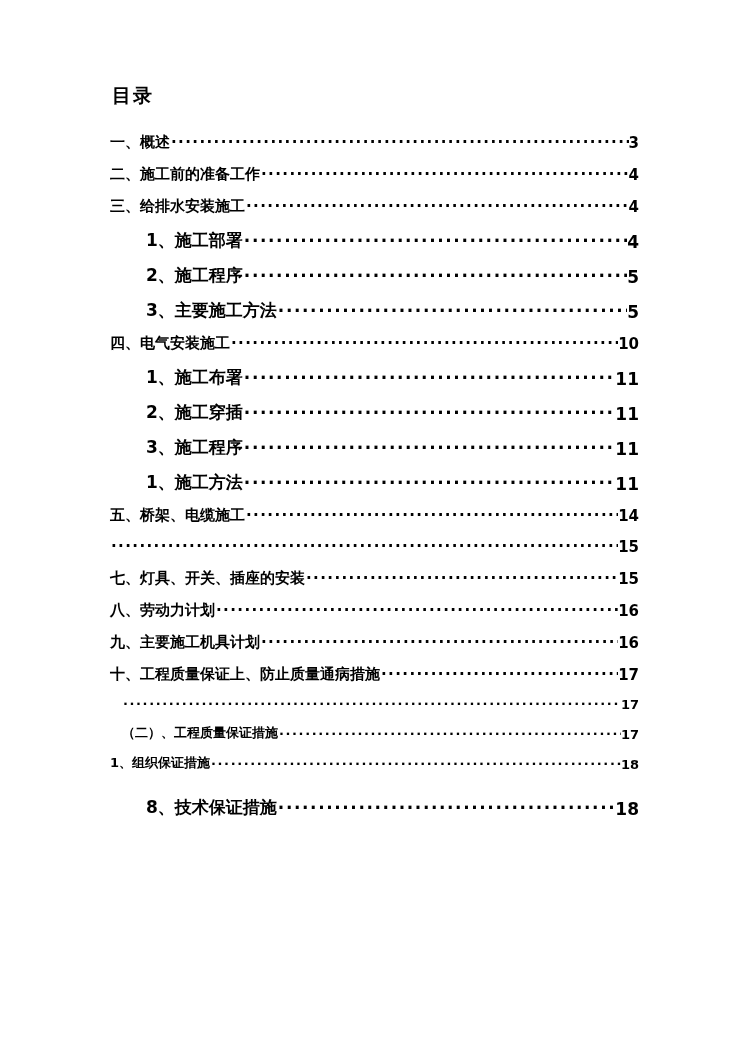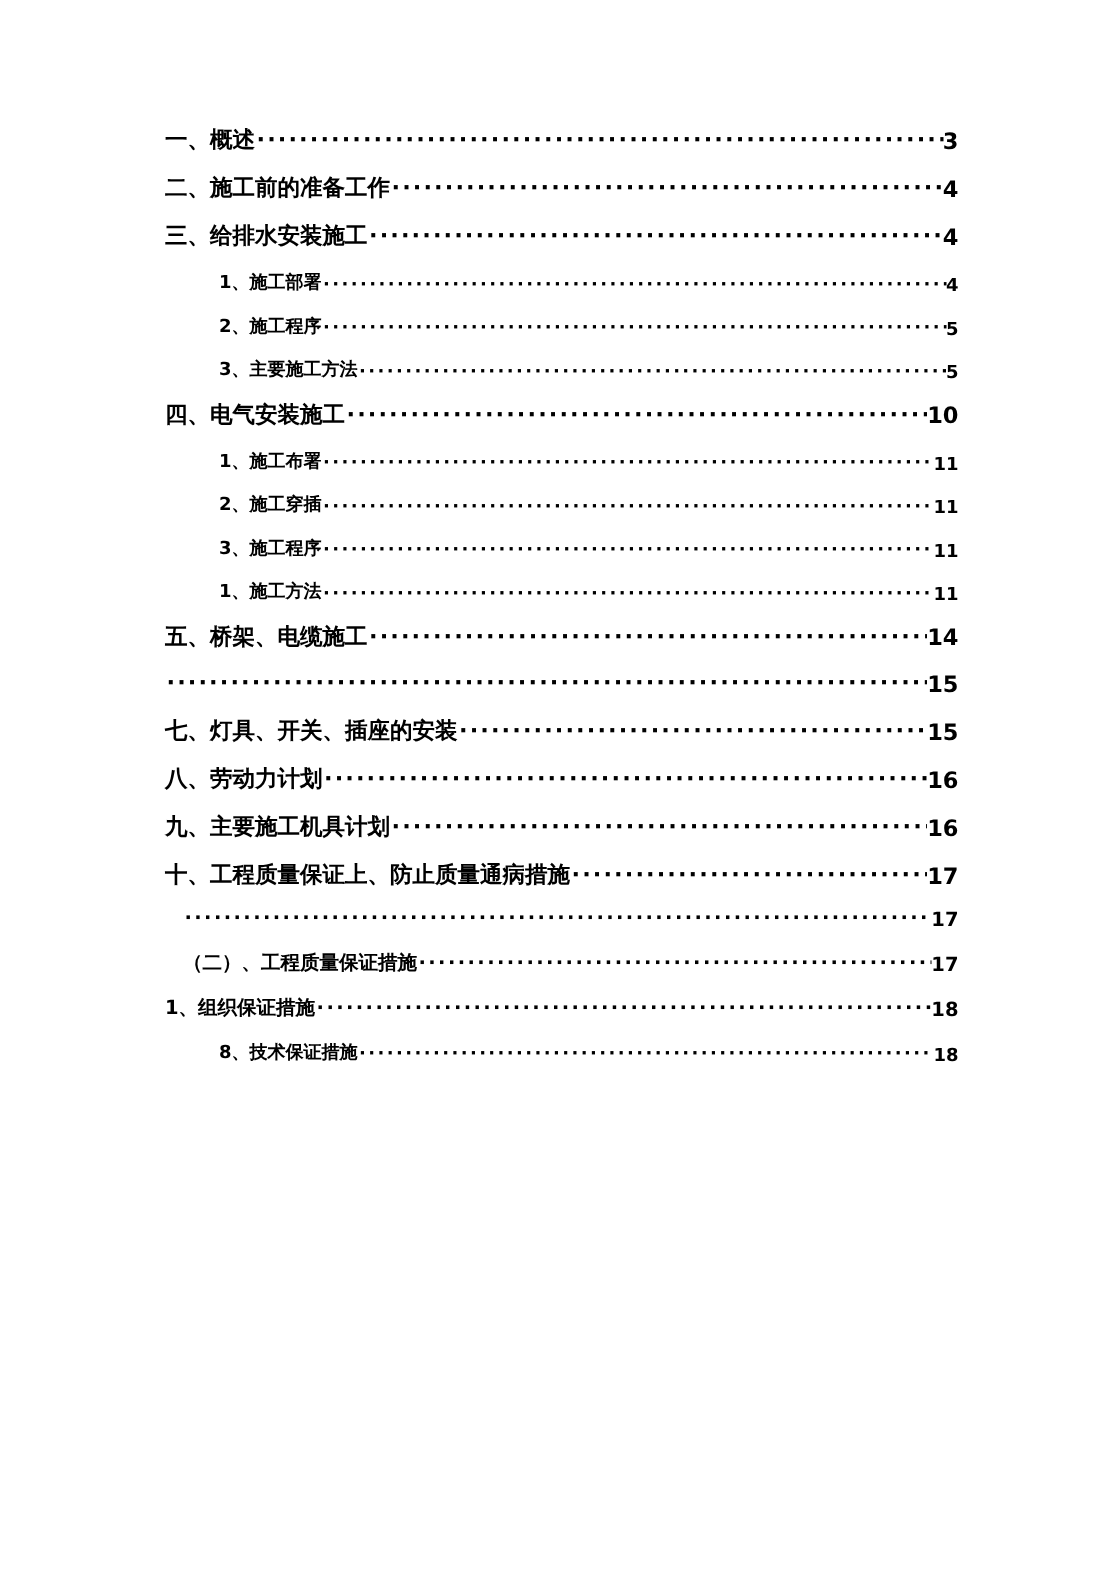--- a/index.html
+++ b/index.html
@@ -73,51 +73,52 @@
 
   
   .lvl2 {
     font-size: 13px;
     padding-left: 36px;
     margin-bottom: 12px;
   }
   .lvl2 .label,
   .lvl2 .dots,
   .lvl2 .page-num {
-    font-size: 12px;
+    font-size: 17px;
   }
 
   
   .lvl2b {
     font-size: 13px;
     padding-left: 12px;
     margin-bottom: 12px;
   }
   .lvl2b .label,
   .lvl2b .dots,
   .lvl2b .page-num {
     font-size: 13px;
   }
 
   
   .lvl3 {
     font-size: 13px;
     padding-left: 0;
-    margin-bottom: 12px;
+    margin-bottom: 24px;
   }
   .lvl3 .label,
   .lvl3 .dots,
   .lvl3 .page-num {
     font-size: 13px;
   }
 </style>
 </head>
 <body>
 
 <div class="page">
+  <h1 class="toc-title">目录</h1>
   <ul class="toc-list">
       <li class="toc-entry lvl1">
         <span class="label">一、概述</span>
         <span class="dots">·····························································································································</span>
         <span class="page-num">3</span>
       </li>
       <li class="toc-entry lvl1">
         <span class="label">二、施工前的准备工作</span>
         <span class="dots">·····························································································································</span>
         <span class="page-num">4</span>

